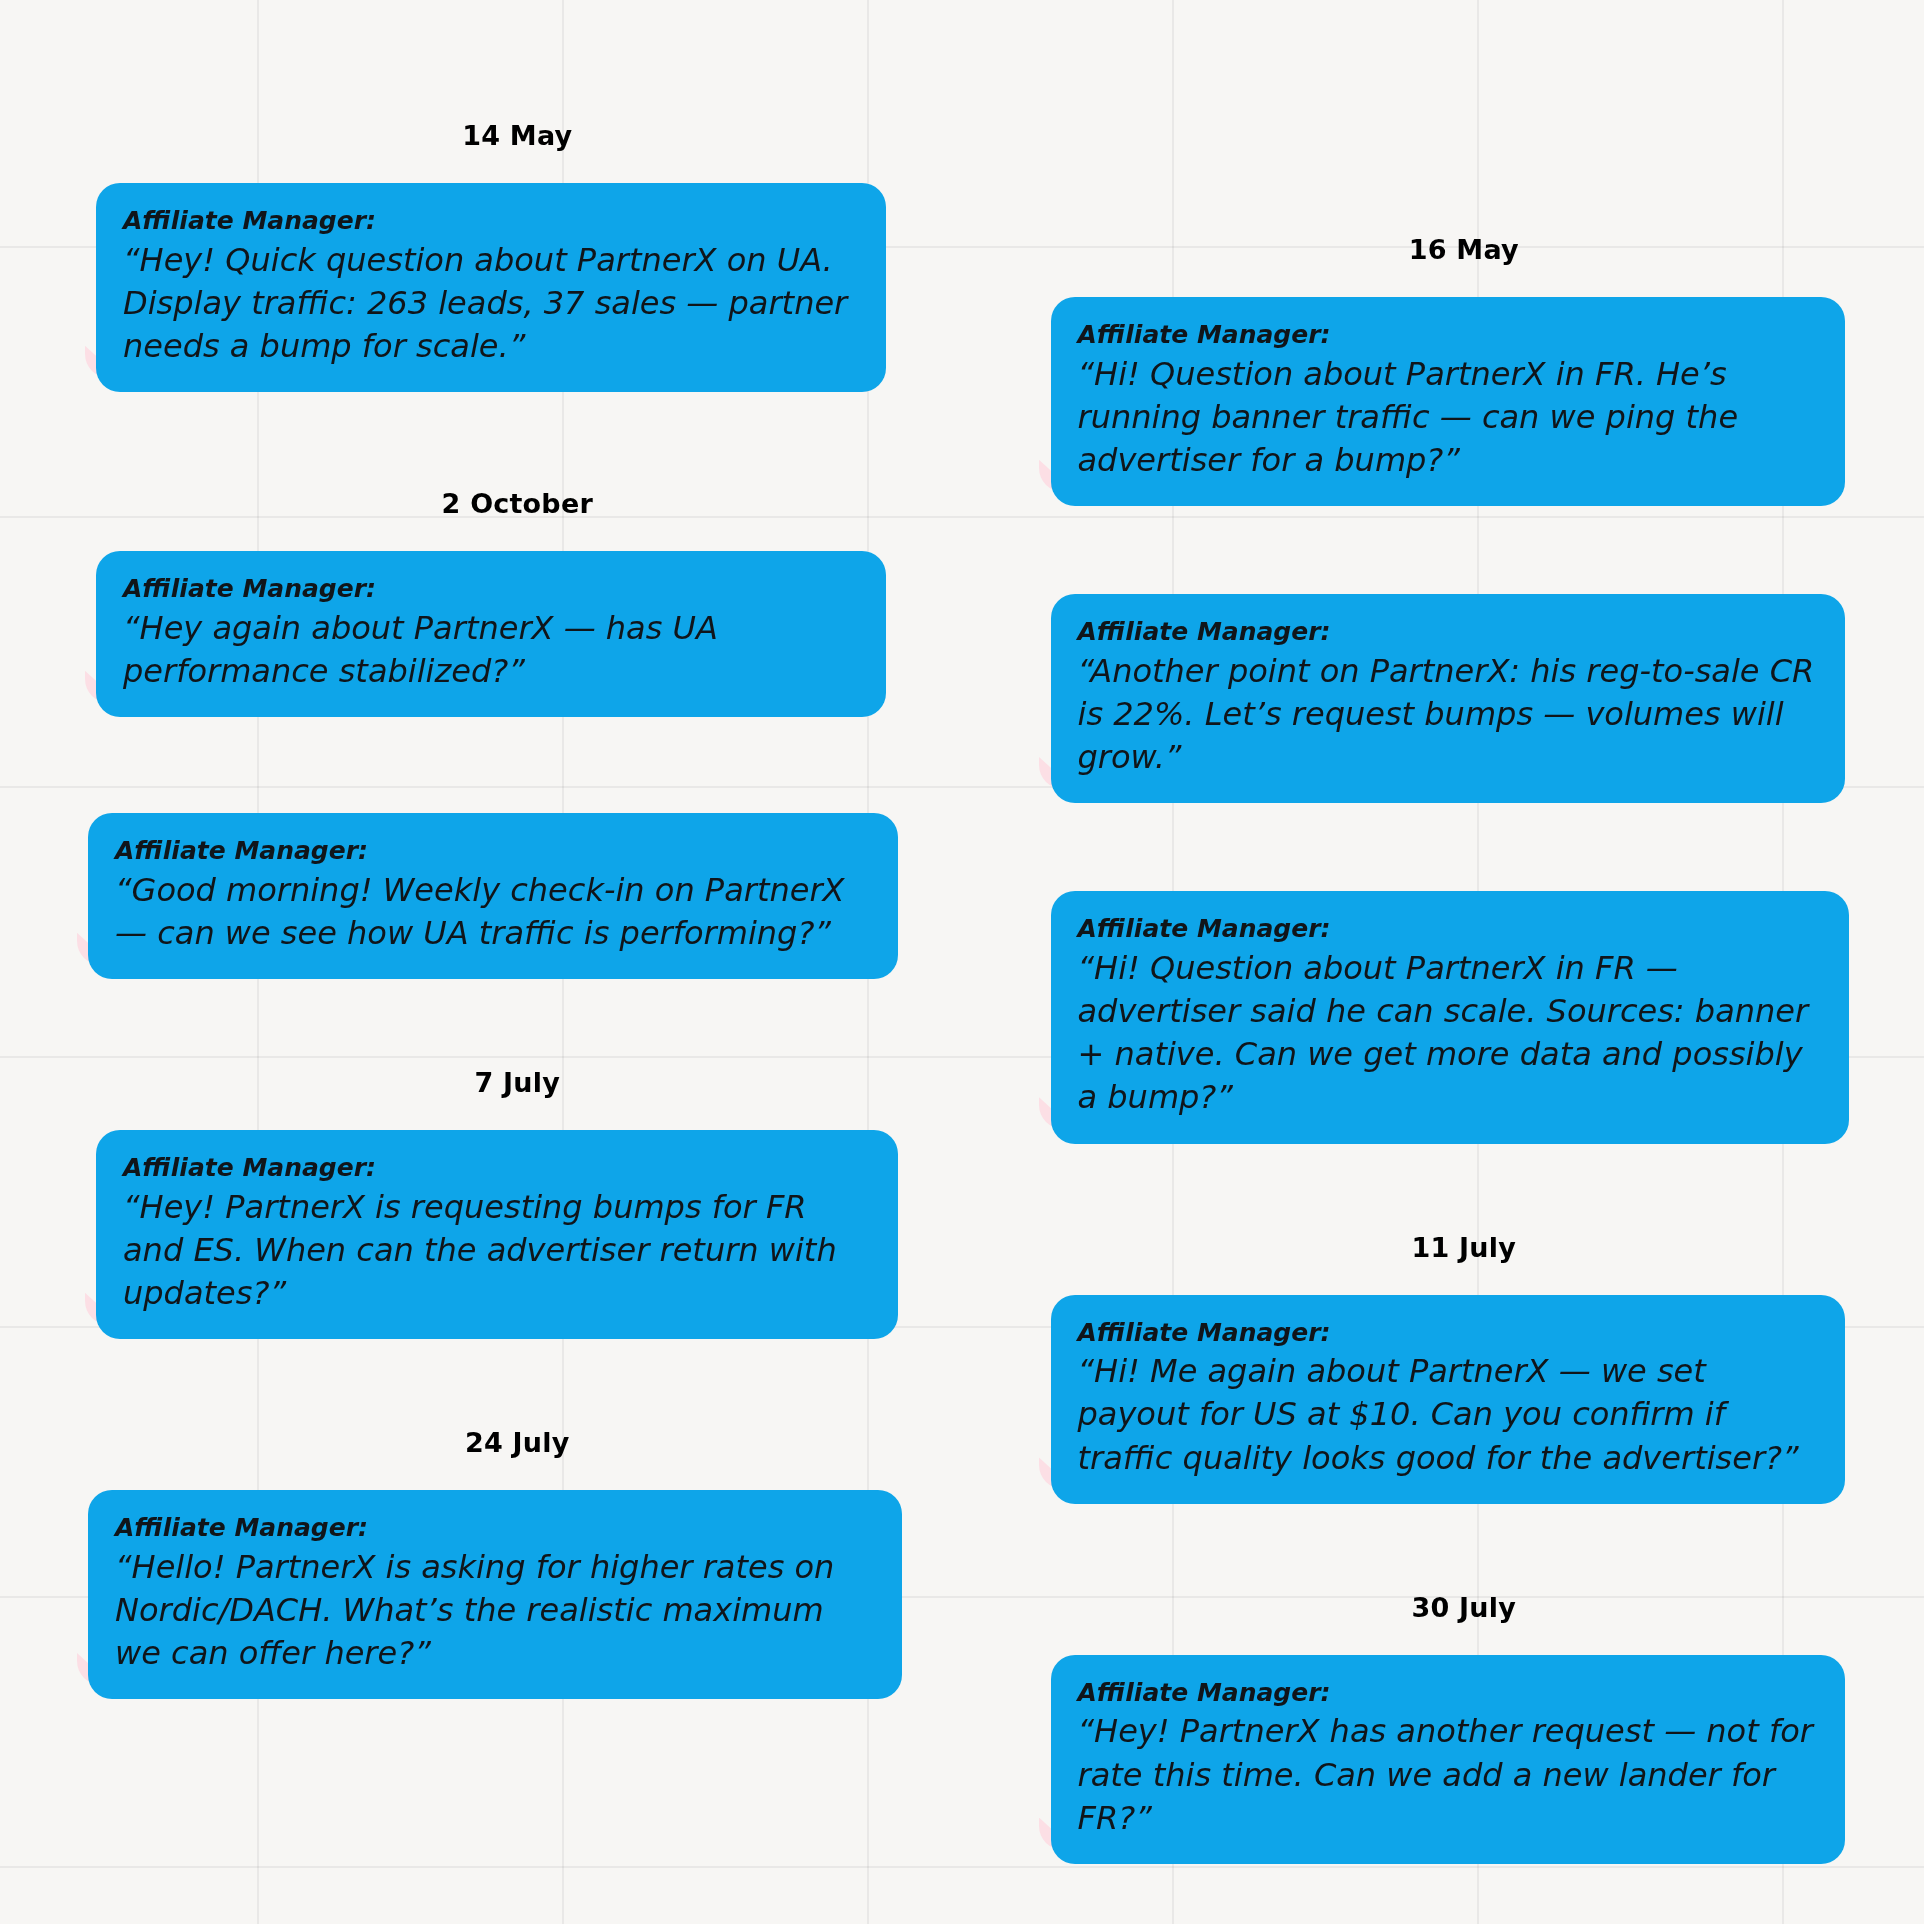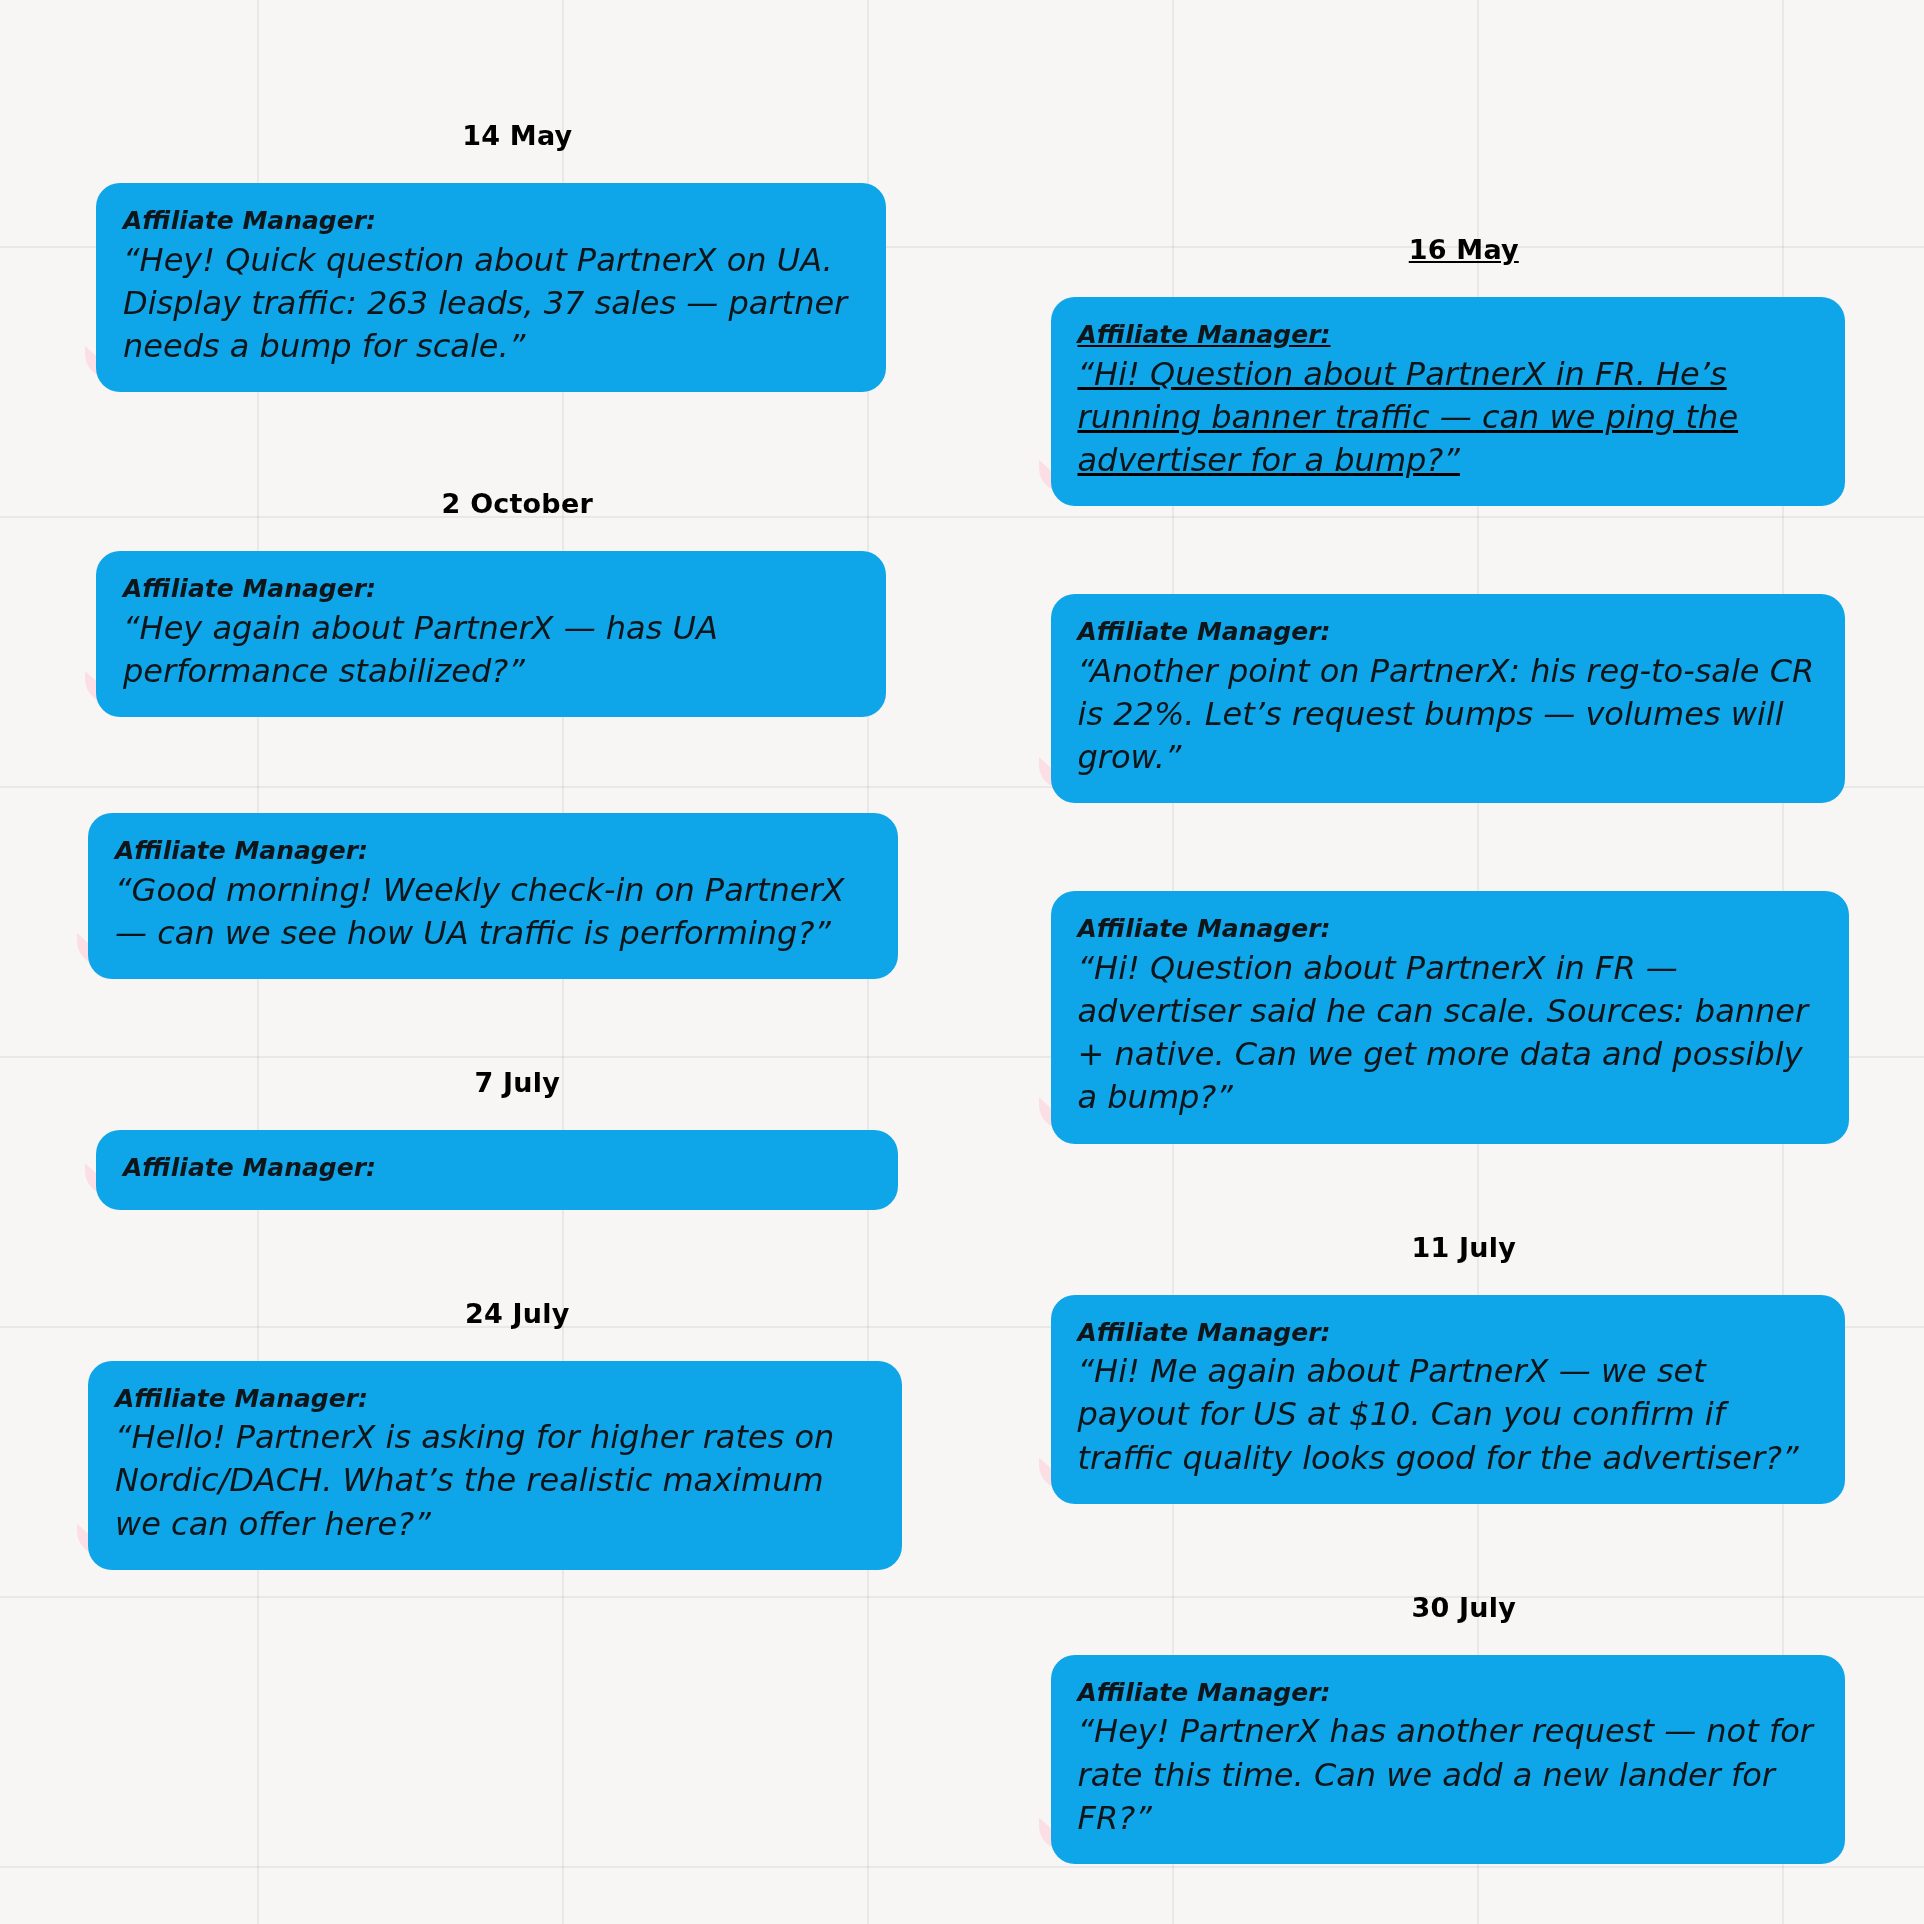--- a/index.html
+++ b/index.html
@@ -129,36 +129,37 @@
       <div class="bubble" style="margin-top:32px; width:810px; margin-left:-8px;">
         <div class="speaker">Affiliate Manager:</div>
         <div class="msg">“Good morning! Weekly check-in on PartnerX — can we see how UA traffic is performing?”</div>
       </div>
     </div>
 
     <div class="entry" style="margin-top:88px;">
       <div class="date-label">7 July</div>
       <div class="bubble" style="margin-top:32px; width:802px;">
         <div class="speaker">Affiliate Manager:</div>
+        <div class="msg">“Hey! PartnerX is requesting bumps for FR and ES. When can the advertiser return with updates?”</div>
       </div>
     </div>
 
     <div class="entry" style="margin-top:88px;">
       <div class="date-label">24 July</div>
       <div class="bubble" style="margin-top:32px; width:814px; margin-left:-8px;">
         <div class="speaker">Affiliate Manager:</div>
         <div class="msg">“Hello! PartnerX is asking for higher rates on Nordic/DACH. What’s the realistic maximum we can offer here?”</div>
       </div>
     </div>
 
   </div>
 
   <div class="column col-right">
 
-    <div class="entry" style="margin-top:234px;text-decoration:underline;">
+    <div class="entry" style="margin-top:234px;">
       <div class="date-label">16 May</div>
       <div class="bubble" style="margin-top:32px; width:794px;">
         <div class="speaker">Affiliate Manager:</div>
         <div class="msg">“Hi! Question about PartnerX in FR. He’s running banner traffic — can we ping the advertiser for a bump?”</div>
       </div>
     </div>
 
     <div class="entry" style="margin-top:88px;">
       <div class="bubble" style="margin-top:32px; width:794px;">
         <div class="speaker">Affiliate Manager:</div>

